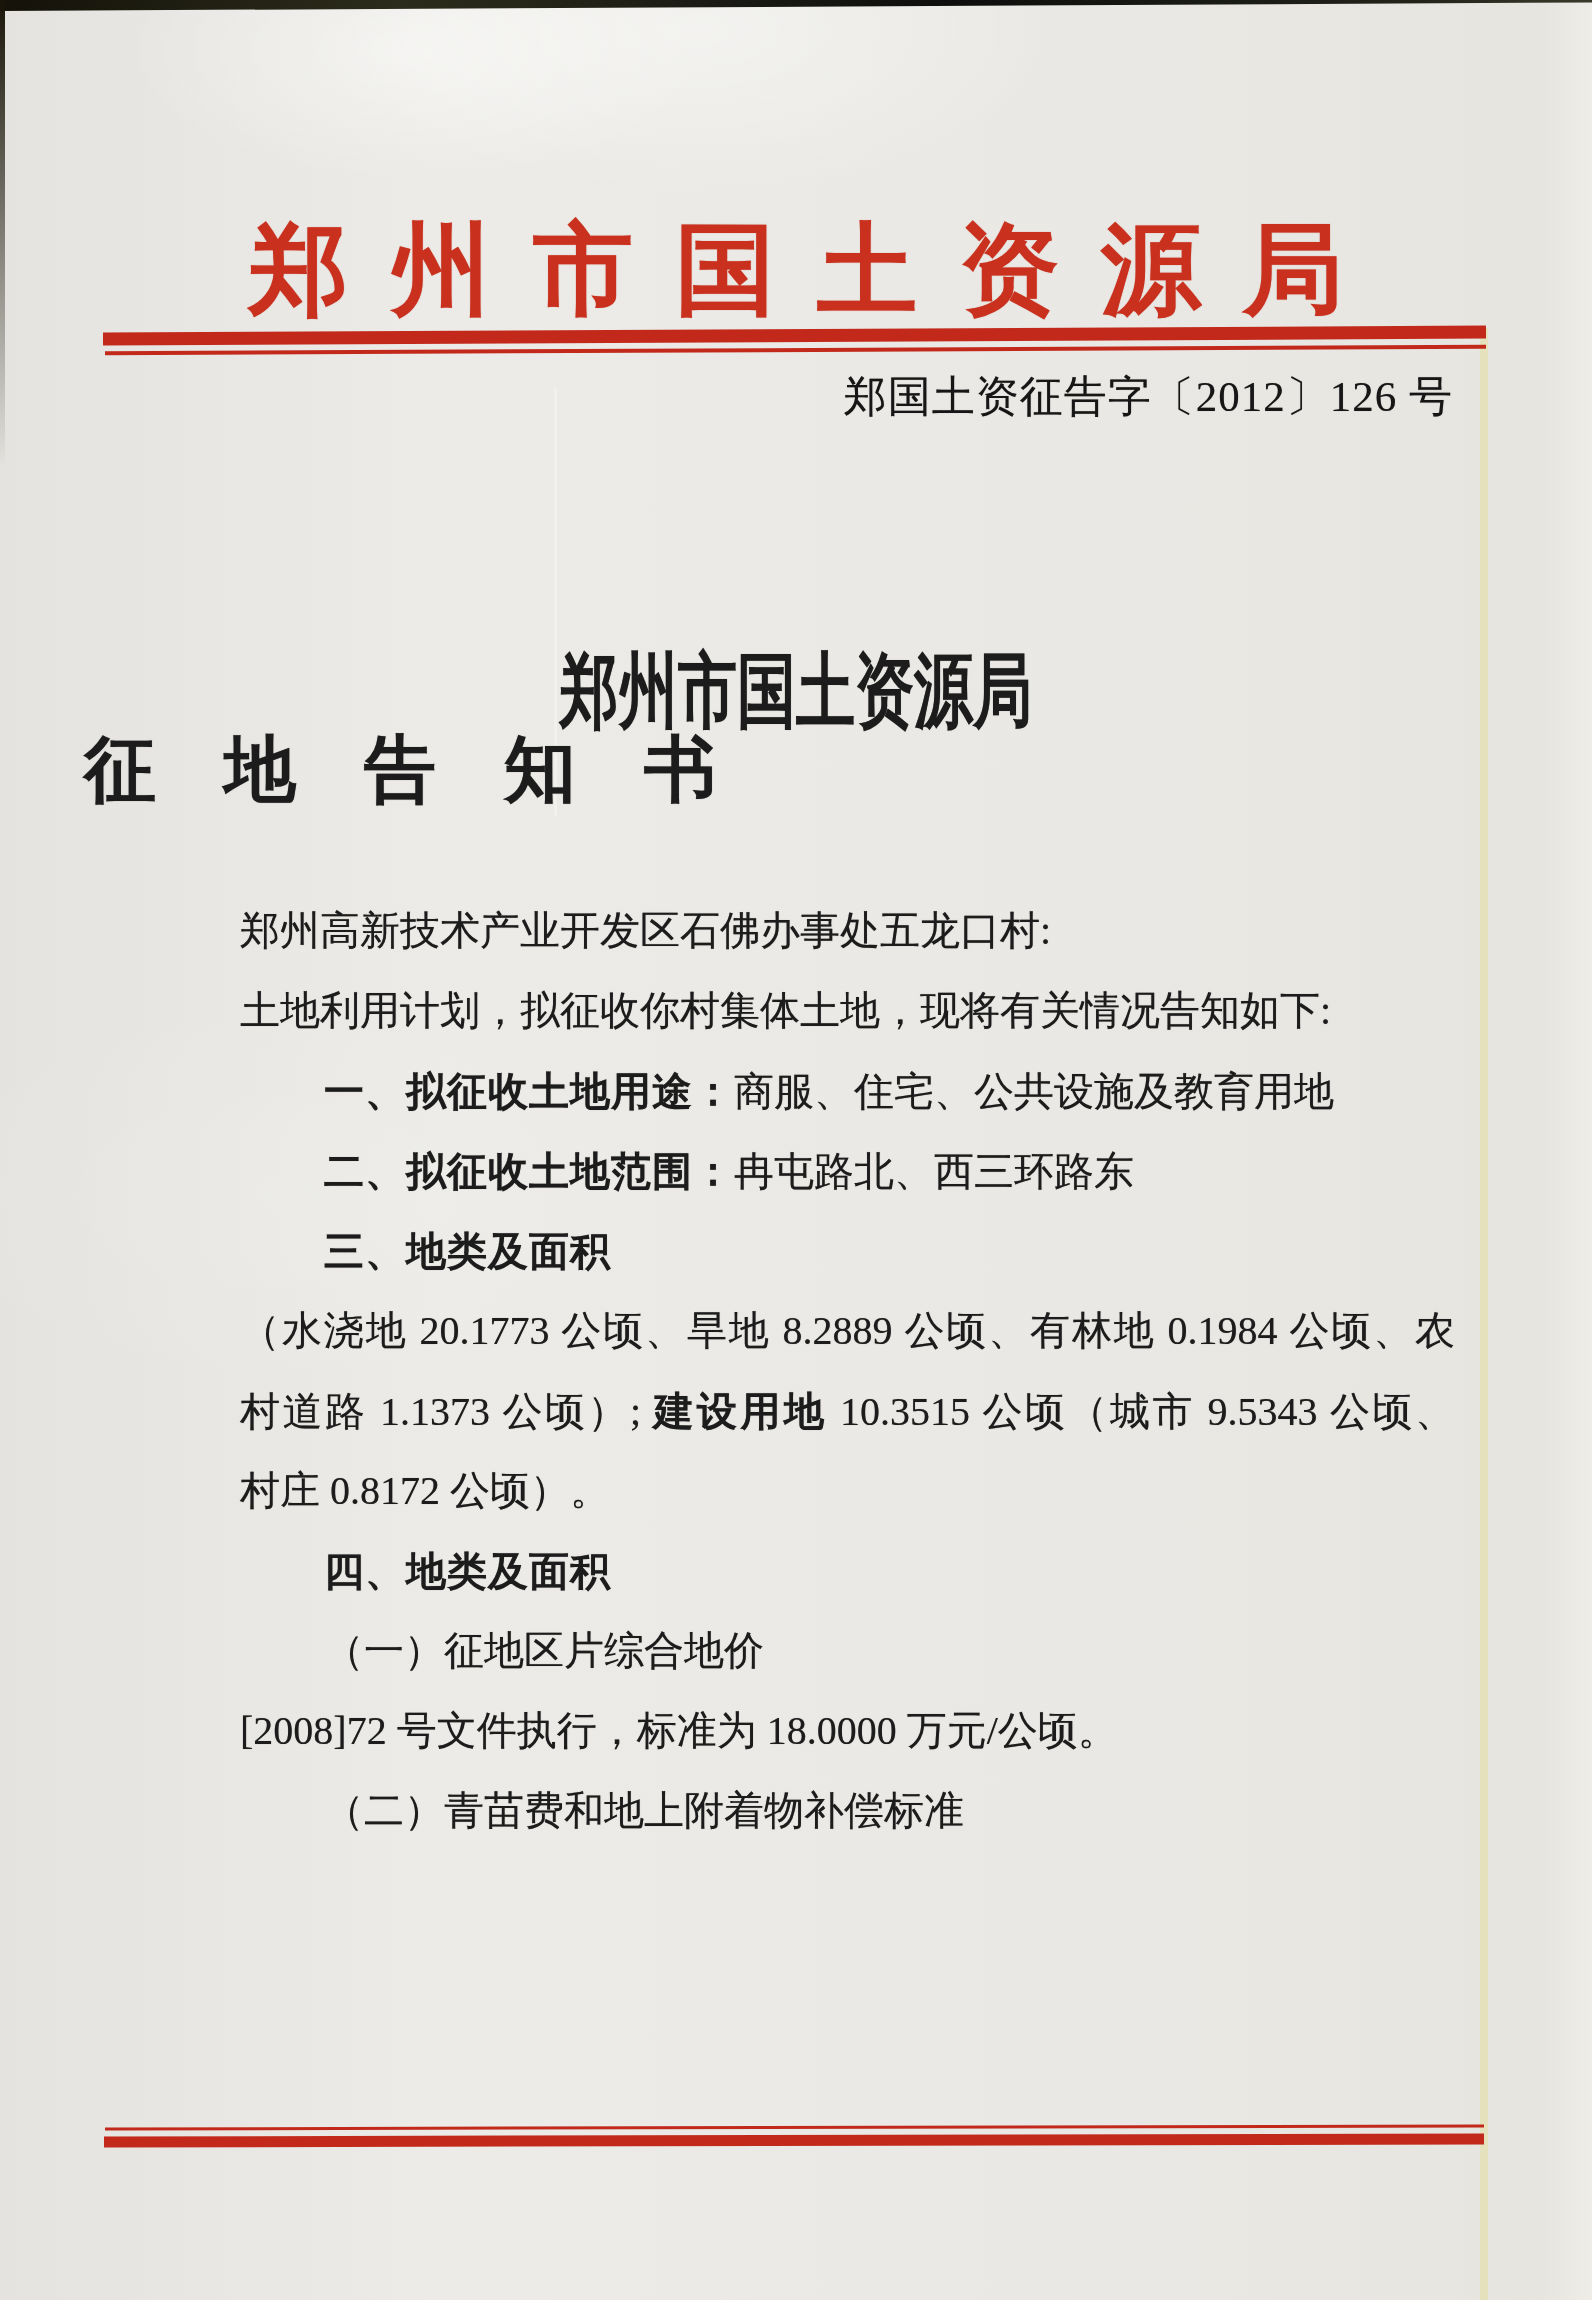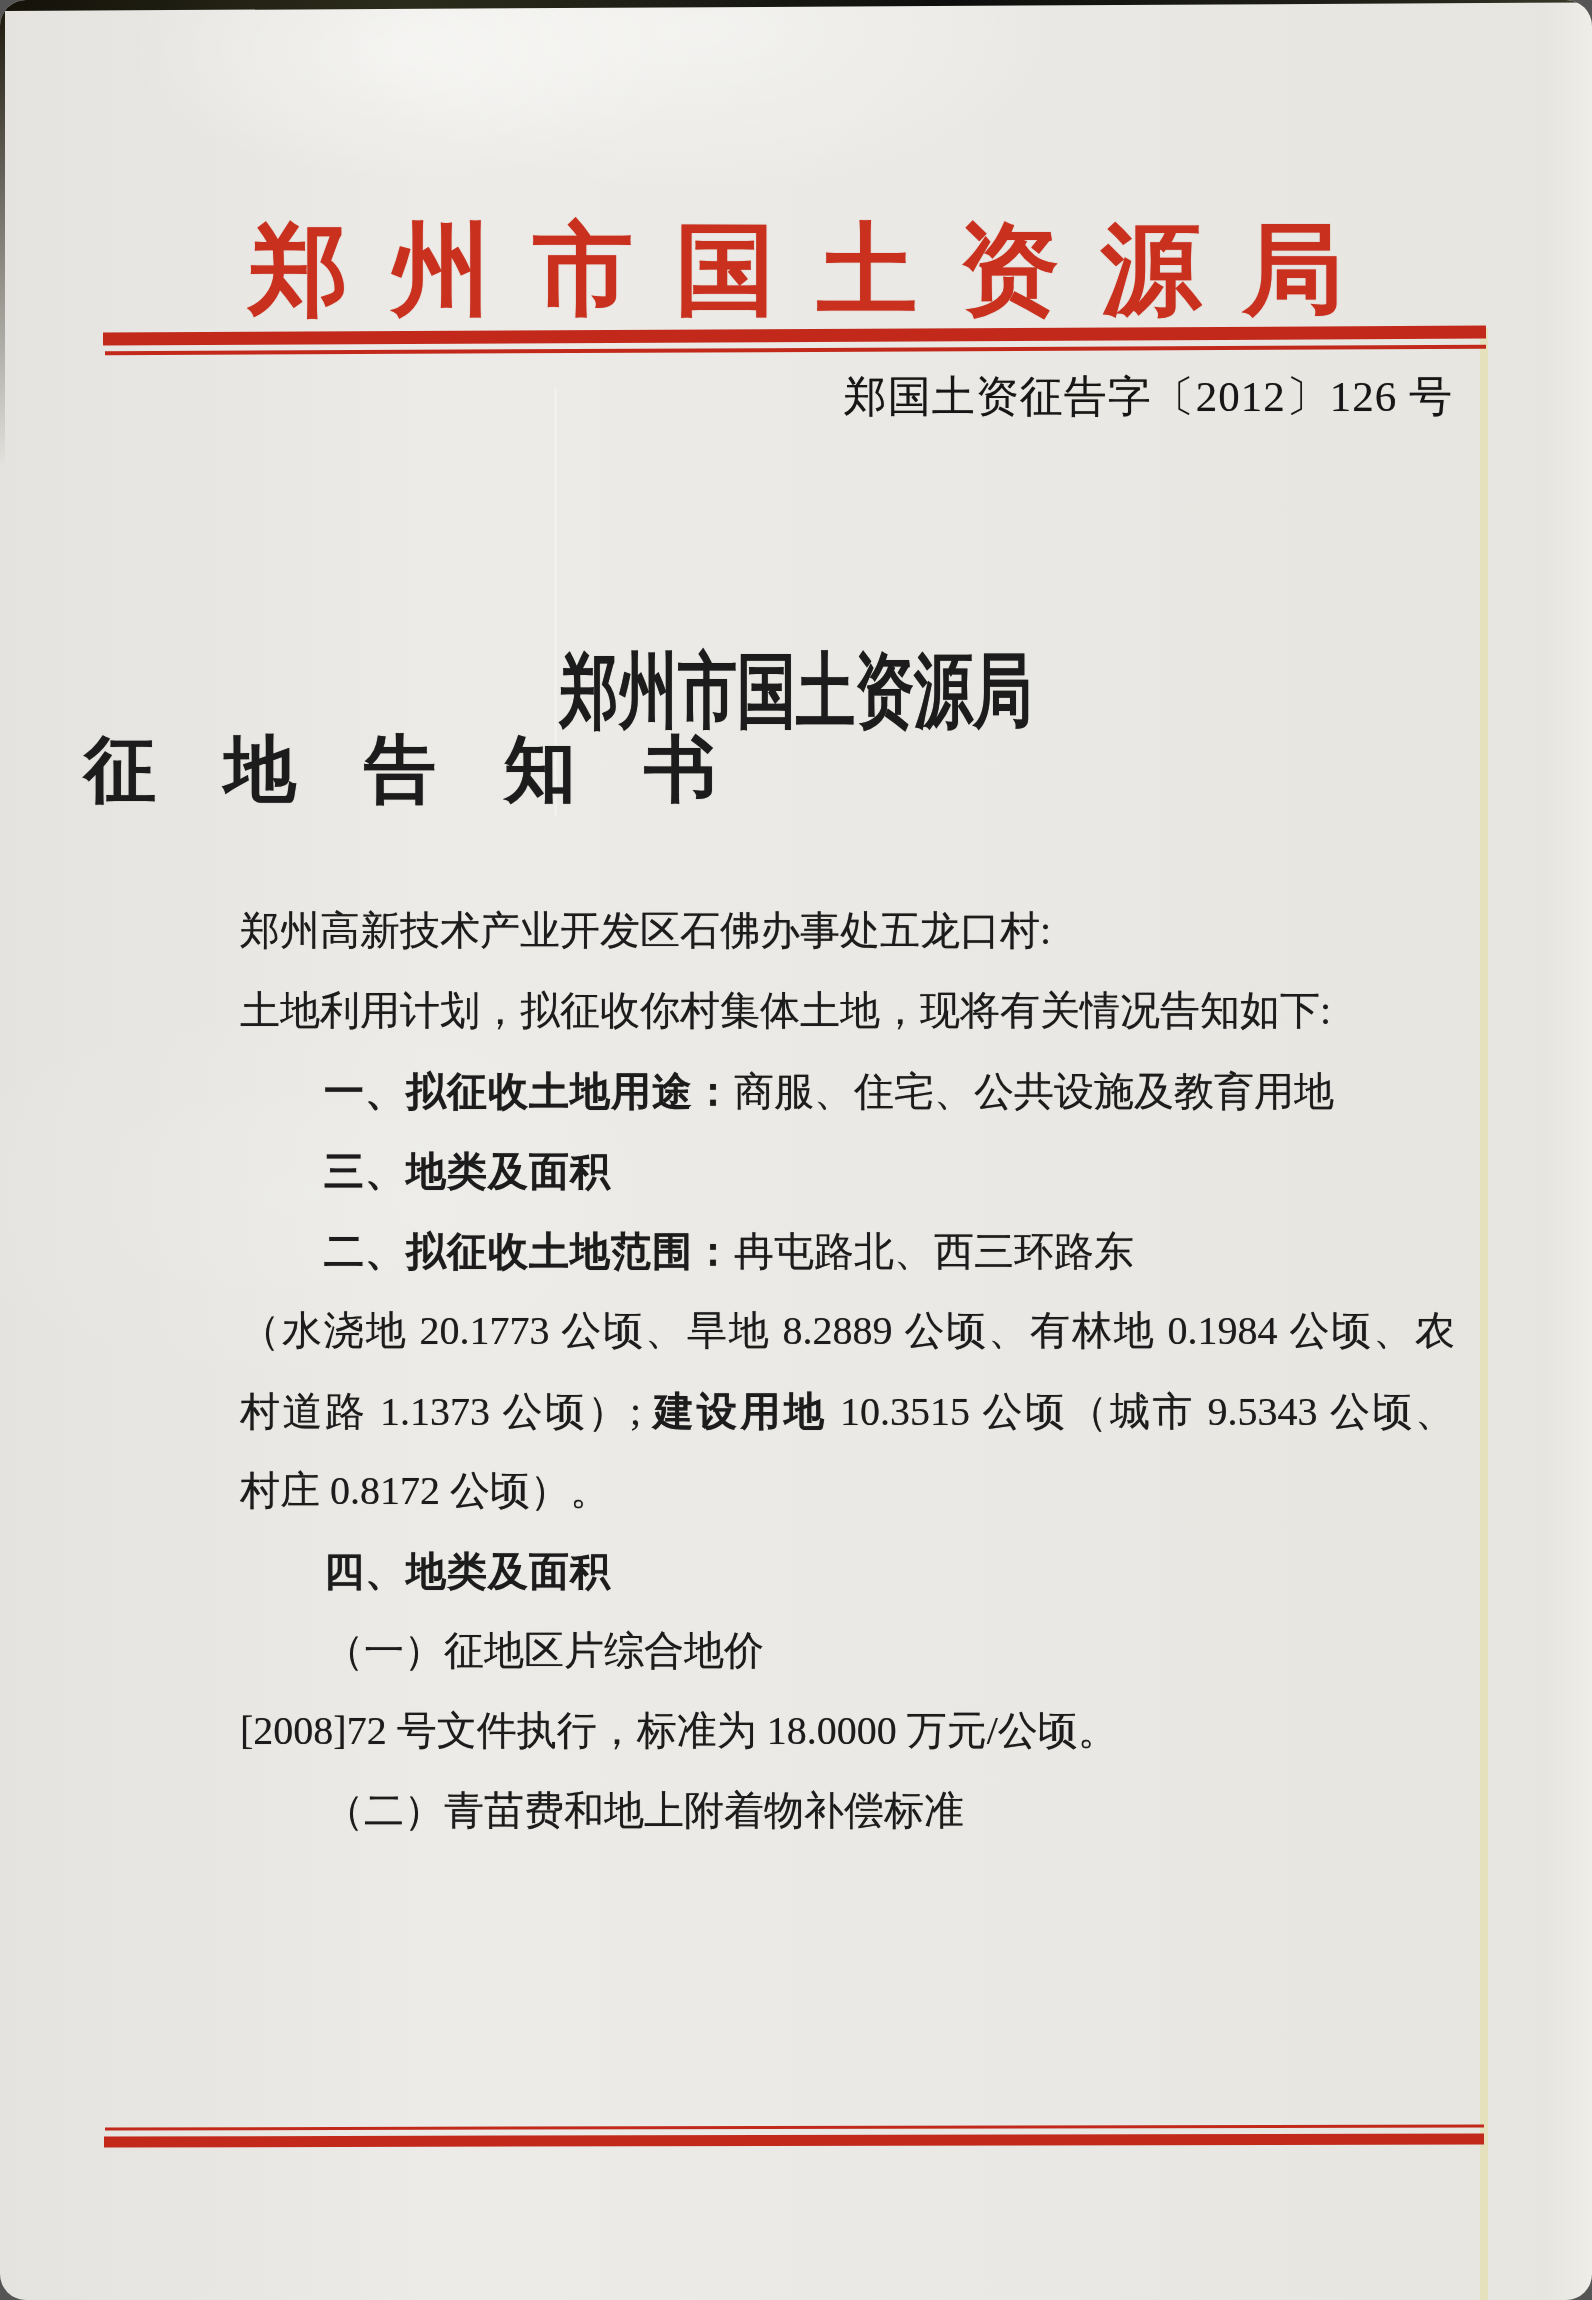--- a/index.html
+++ b/index.html
@@ -5,21 +5,20 @@
   html,body{margin:0;padding:0;background:#555;}
   .page{
     position:relative;width:1592px;height:2300px;overflow:hidden;
     background:
       radial-gradient(ellipse 418px 189px at 418px 50px, rgba(255,255,255,.45), transparent 70%),
       radial-gradient(ellipse 517px 239px at 697px 30px, rgba(255,255,255,.40), transparent 70%),
       radial-gradient(ellipse 597px 299px at 299px 1194px, rgba(255,255,255,.12), transparent 70%),
       linear-gradient(90deg,#e4e3df,#ecebe7 28%,#e9e8e4 70%,#e6e5e0 97%,#eeede8);
     color:#1c1c1c;
     font-family:"Liberation Serif","DejaVu Serif",serif;
-    border-radius:26px;
   }
   .edge-top{position:absolute;top:0;left:0;width:100%;height:11px;
     background:linear-gradient(90deg,#141209,#2c2c1c 25%,#0e0e0e 60%,#24241c 90%,#3a3a2a);
     clip-path:polygon(0 0,100% 0,100% 22%,0 100%);}
   .edge-left{position:absolute;left:0;top:0;width:5px;height:468px;
     background:linear-gradient(180deg,#191509,rgba(25,21,9,0));}
   .yellow-band{position:absolute;left:1480px;top:328px;width:8px;height:1972px;
     background:rgba(228,218,132,.38);}
   .crease{position:absolute;left:554px;top:388px;width:3px;height:428px;background:rgba(255,255,255,.30);}
 
@@ -71,22 +70,22 @@
 
   <div class="title1">
     <span>郑州市国土资源局</span>
   </div>
   <div class="title2">征地告知书</div>
 
   <div class="body-text">
       <div class="line"><span>郑州高新技术产业开发区石佛办事处五龙口村:</span></div>
       <div class="line"><span>土地利用计划，拟征收你村集体土地，现将有关情况告知如下:</span></div>
       <div class="line indent"><span class="hei">一、拟征收土地用途：</span><span>商服、住宅、公共设施及教育用地</span></div>
+      <div class="line indent"><span class="hei">二、拟征收土地范围：</span><span>冉屯路北、西三环路东</span></div>
       <div class="line indent"><span class="hei">三、地类及面积</span></div>
-      <div class="line indent"><span class="hei">二、拟征收土地范围：</span><span>冉屯路北、西三环路东</span></div>
       <div class="line justify"><span>（水浇地 20.1773 公顷、旱地 8.2889 公顷、有林地 0.1984 公顷、农</span></div>
       <div class="line justify"><span>村道路 1.1373 公顷）; </span><span class="hei">建设用地</span><span> 10.3515 公顷（城市 9.5343 公顷、</span></div>
       <div class="line"><span>村庄 0.8172 公顷）。</span></div>
       <div class="line indent"><span class="hei">四、地类及面积</span></div>
       <div class="line indent"><span>（一）征地区片综合地价</span></div>
       <div class="line"><span>[2008]72 号文件执行，标准为 18.0000 万元/公顷。</span></div>
       <div class="line indent"><span>（二）青苗费和地上附着物补偿标准</span></div>
     </div>
 
   <div class="rule rule-bottom-thin"></div>

